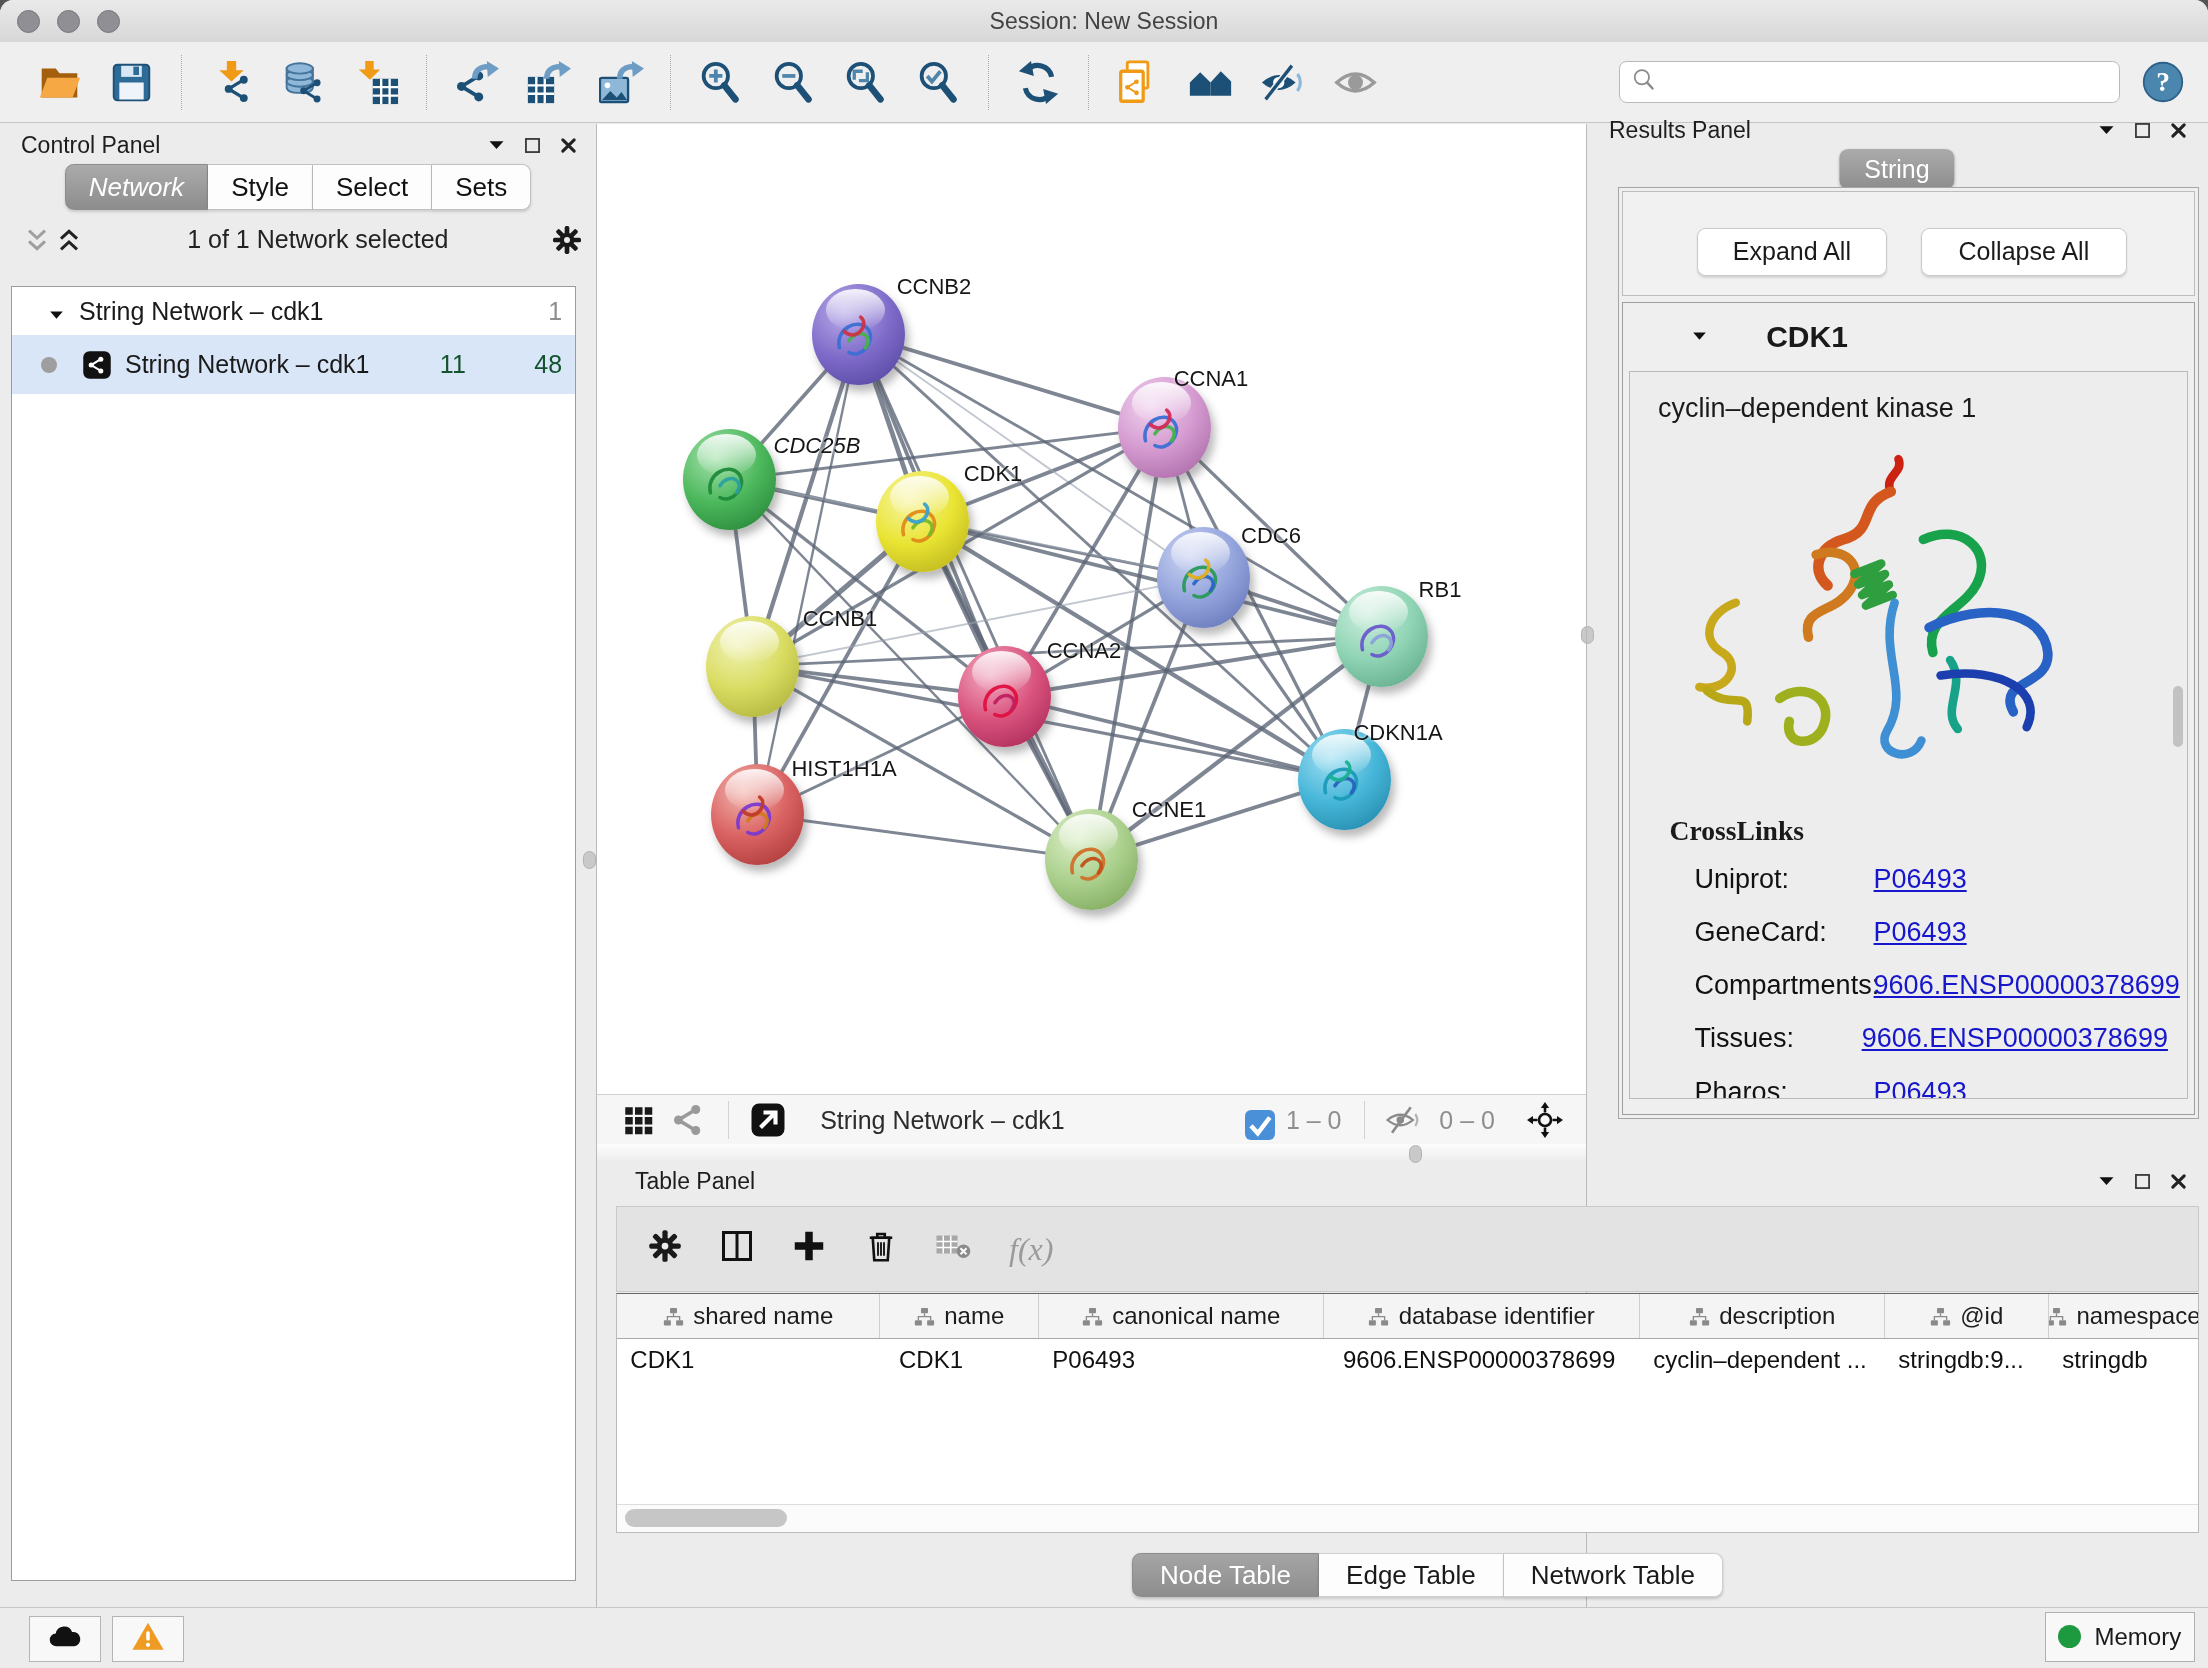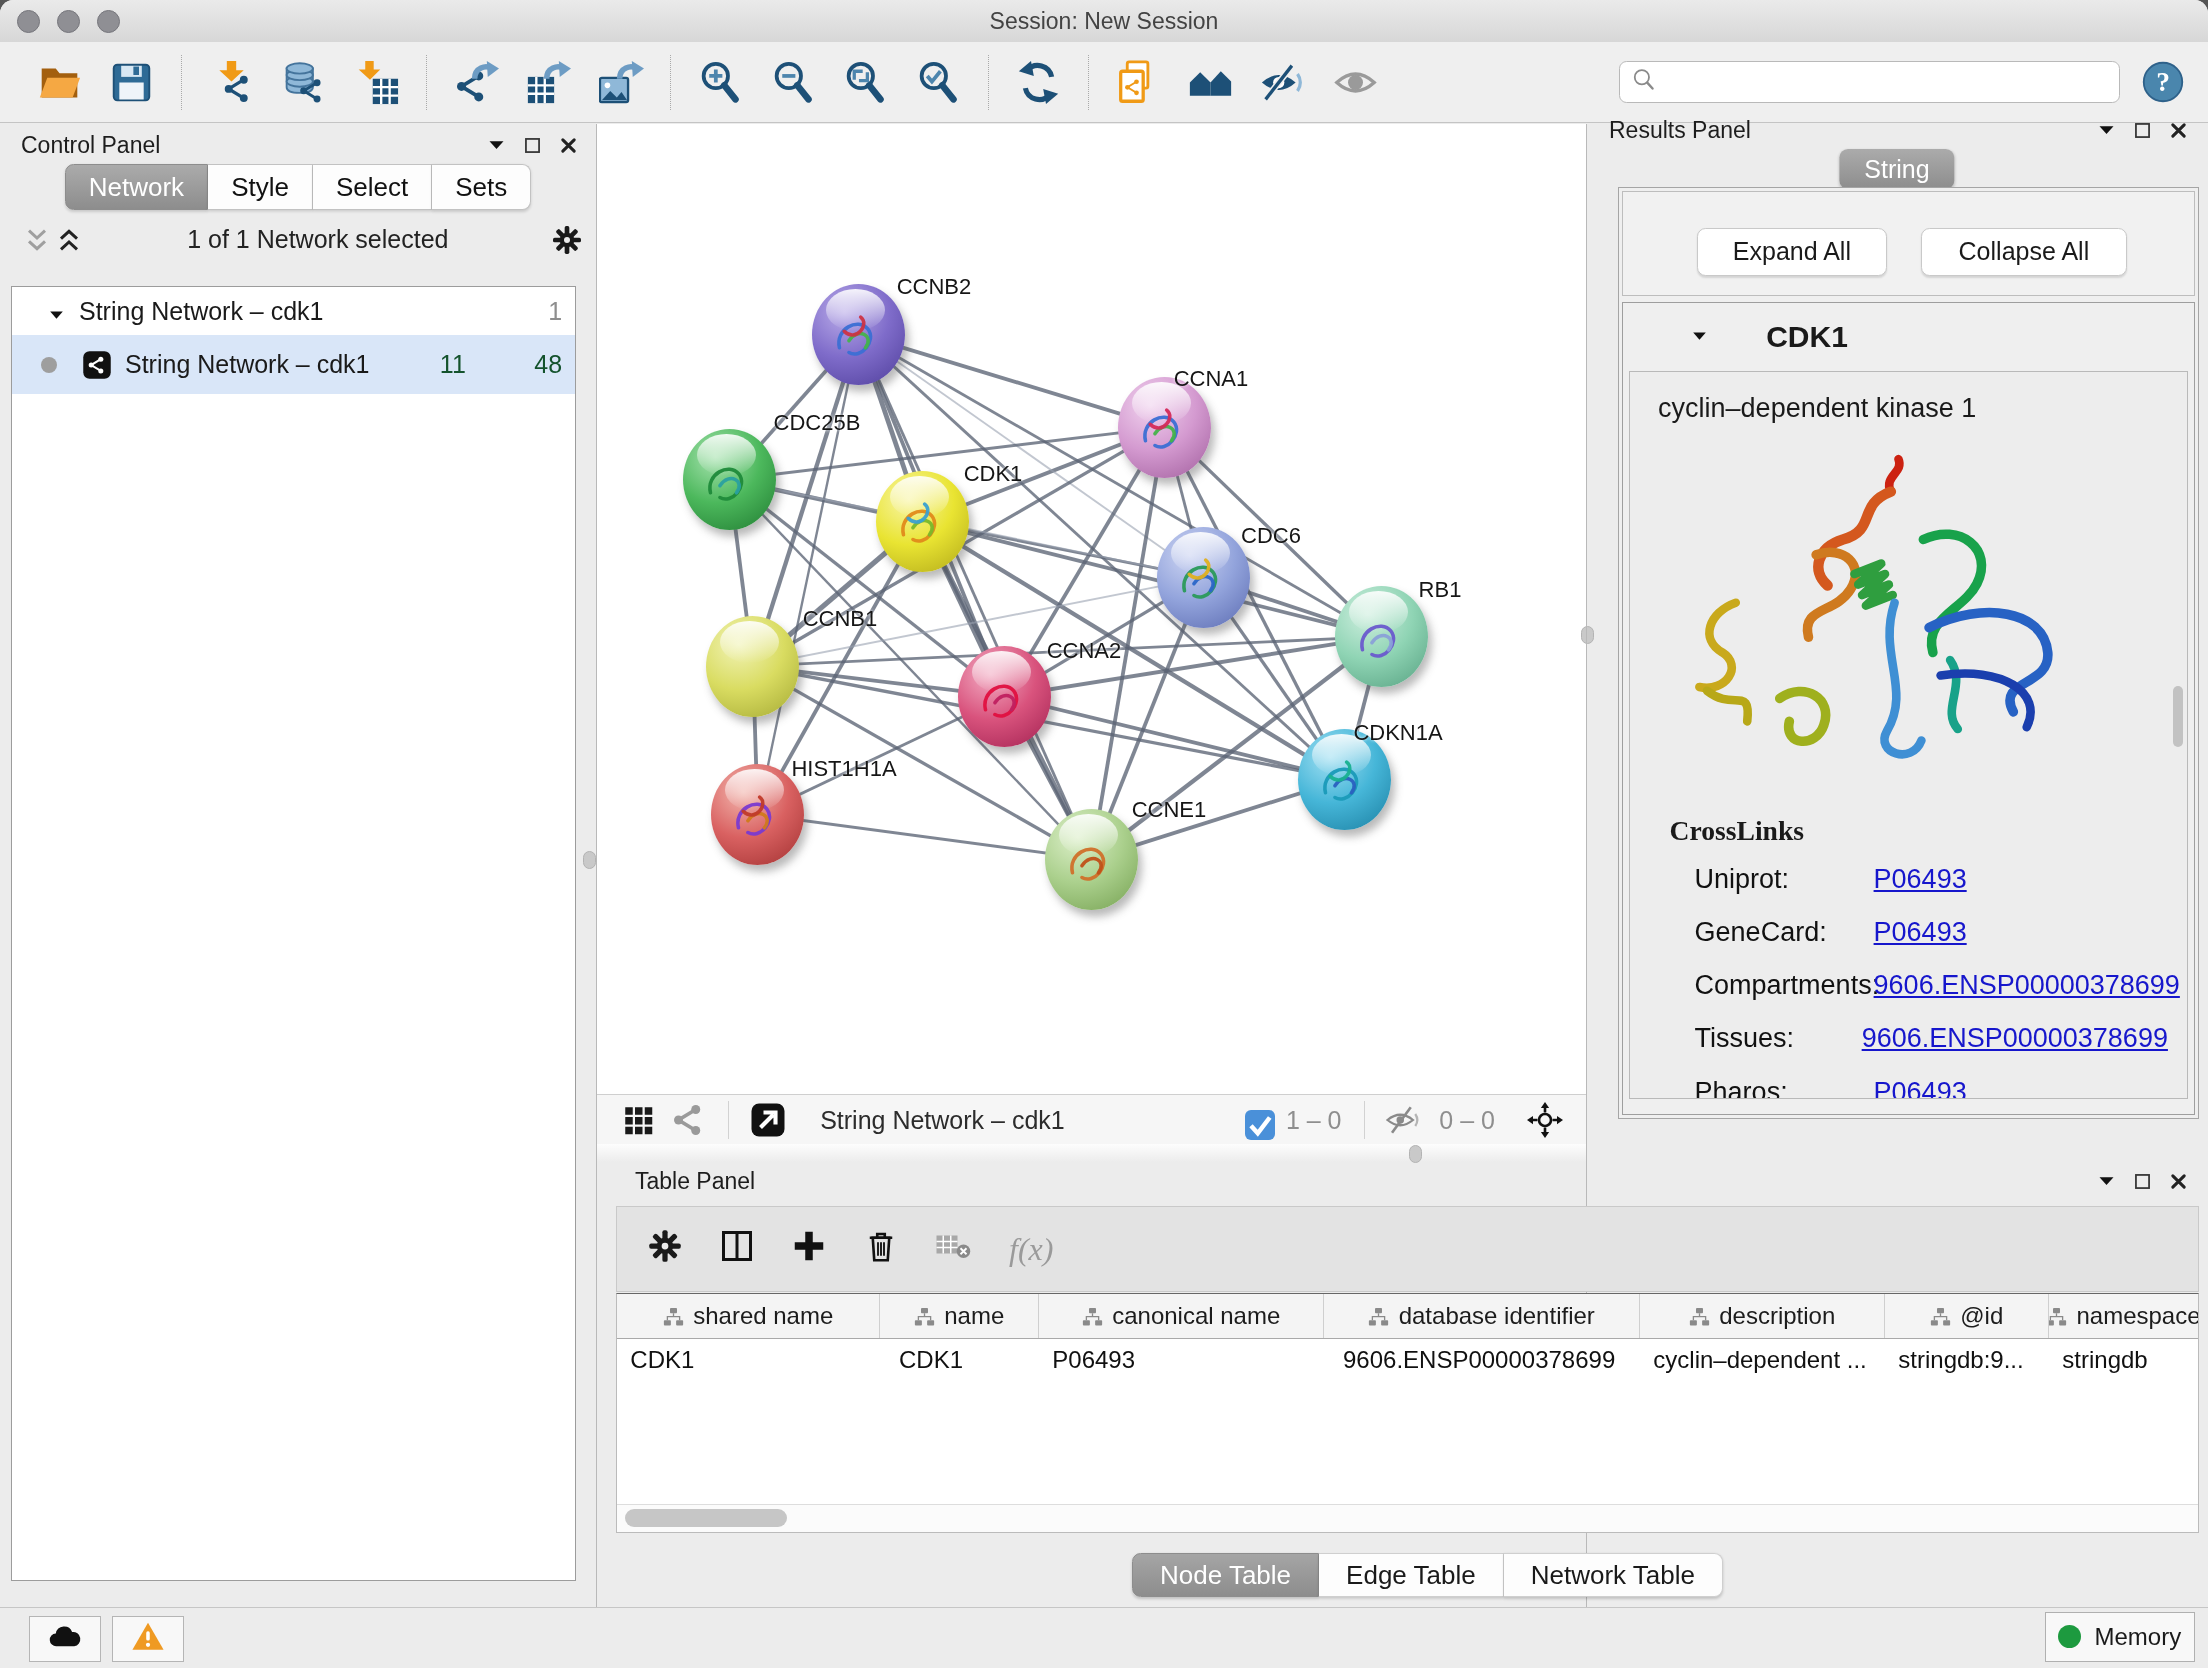--- a/index.html
+++ b/index.html
@@ -32,21 +32,21 @@
   .pic svg{width:21px;height:21px;}
   .vline{position:absolute;top:124px;width:1px;background:#b9b9b9;}
   .split-dot{position:absolute;width:11.4px;height:16px;background:#c9c9c9;border-radius:6.7px;border:1px solid #b3b3b3;}
   
   .control-panel{position:absolute;left:0;top:124px;width:596px;height:1484px;}
   .cp-header{display:flex;align-items:center;padding:7.6px 17px 0 21px;}
   .tabs{display:flex;}
   .tab{height:44px;display:flex;align-items:center;justify-content:center;font-size:26px;
     background:#fdfdfd;border:1px solid #c2c2c2;border-left:none;padding:0 23px;color:#111;
     box-shadow:0 1.9px 2.9px rgba(0,0,0,.15);}
-  .tab:first-child{border-left:1px solid #c2c2c2;border-radius:8.6px 0 0 8.6px;}
+  .tab:first-child{border-left:1px solid #c2c2c2;border-radius:8.6px 0 0 8.6px;font-style:italic;}
   .tab:last-child{border-radius:0 8.6px 8.6px 0;}
   .tab.sel{background:linear-gradient(#ababab,#8d8d8d);color:#fff;border-color:#8d8d8d;}
   .cp-tabs-row{display:flex;justify-content:center;margin-top:5.7px;}
   .cp-status{display:flex;align-items:center;margin:13.3px 13.3px 0 21px;}
   .cp-status .txt{flex:1;text-align:center;font-size:25px;color:#222;}
   .chev{width:32px;height:32px;}
   .chev svg{width:32px;height:32px;}
   .gear-sm{width:32px;height:32px;}
   .gear-sm svg{width:32px;height:32px;}
   .cp-list{position:absolute;left:11.4px;top:162px;width:563px;bottom:27px;background:#fff;border:1px solid #9c9c9c;}
@@ -476,21 +476,21 @@
           </svg>
         </div>
         <div class="nlabel" style="left: 614px; top: 255px;">CCNA1</div>
         <div class="node" style="left: 86px; top: 305px; background: radial-gradient(circle at 35% 28%, rgb(166, 226, 174) 0%, rgb(76, 184, 92) 48%, rgb(31, 122, 48) 100%);">
           <div class="gloss"></div>
           <svg viewBox="0 0 60 60">
             <path d="M14 38 C10 22 30 12 38 22 C46 32 32 48 22 42" stroke="#1f8a3a" stroke-width="3" fill="none" stroke-linecap="round" opacity="0.95"></path>
             <path d="M22 32 C30 20 44 28 36 38" stroke="#2aa0a0" stroke-width="3" fill="none" stroke-linecap="round" opacity="0.95"></path>
           </svg>
         </div>
-        <div class="nlabel" style="left: 220px; top: 299px;">CDC25B</div>
+        <div class="nlabel" style="left: 220px; top: 322px; font-style: italic;">CDC25B</div>
         <div class="node" style="left: 279px; top: 347px; background: radial-gradient(circle at 35% 28%, rgb(248, 245, 166) 0%, rgb(233, 228, 50) 48%, rgb(176, 168, 24) 100%);">
           <div class="gloss"></div>
           <svg viewBox="0 0 60 60">
             <path d="M14 38 C10 22 30 12 38 22 C46 32 32 48 22 42" stroke="#e08a1a" stroke-width="3" fill="none" stroke-linecap="round" opacity="0.95"></path>
             <path d="M22 32 C30 20 44 28 36 38" stroke="#7ab82a" stroke-width="3" fill="none" stroke-linecap="round" opacity="0.95"></path>
             <path d="M18 24 C28 34 40 18 32 12" stroke="#3aa0d0" stroke-width="3" fill="none" stroke-linecap="round" opacity="0.95"></path>
           </svg>
         </div>
         <div class="nlabel" style="left: 396px; top: 350px;">CDK1</div>
         <div class="node" style="left: 560px; top: 403px; background: radial-gradient(circle at 35% 28%, rgb(204, 212, 242) 0%, rgb(147, 164, 220) 48%, rgb(90, 106, 176) 100%);">

